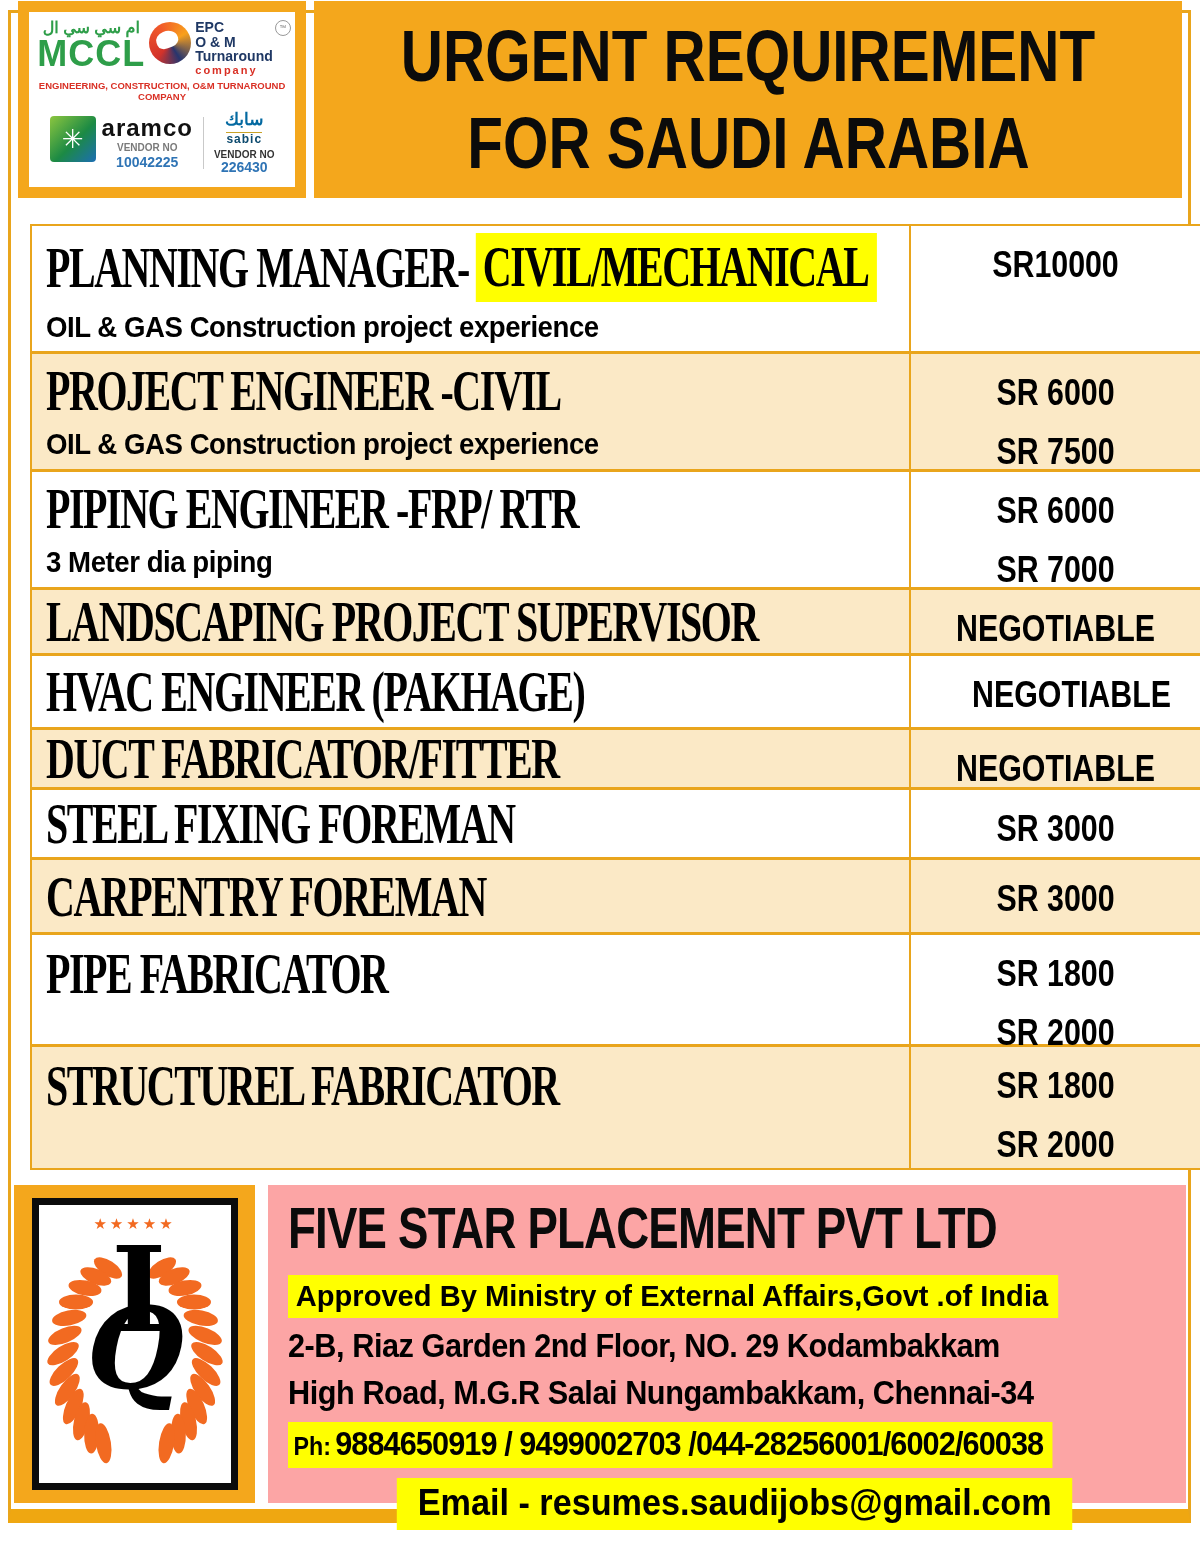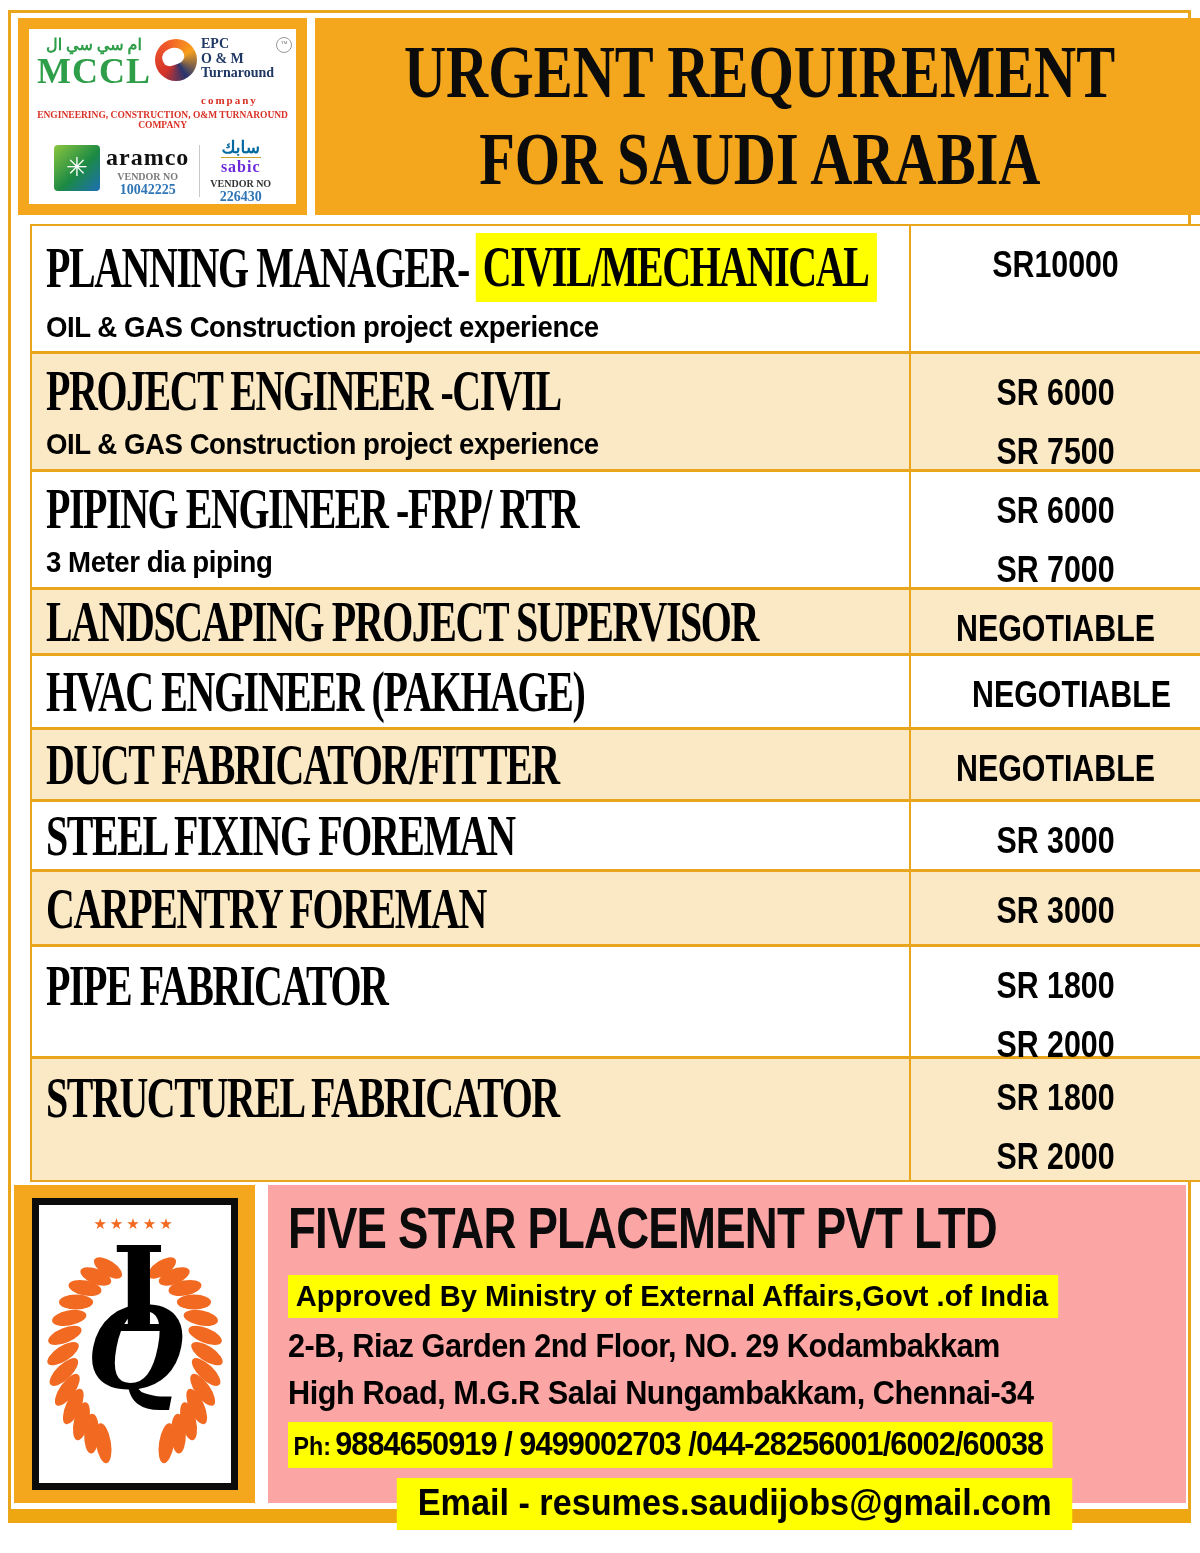--- a/index.html
+++ b/index.html
@@ -3,52 +3,52 @@
 <meta charset="utf-8">
 <style>
   html,body{margin:0;padding:0;background:#ffffff;}
   .page{position:relative;width:1200px;height:1553px;background:#ffffff;overflow:hidden;
         font-family:"Liberation Sans",sans-serif;color:#000;}
   
   .frame{position:absolute;left:8px;top:10px;right:9px;bottom:30px;
          border:3px solid #E9A51C;border-bottom:14px solid #EFA711;pointer-events:none;}
 
   
-  .header{position:absolute;left:18px;top:18px;right:18px;height:197px;display:flex;gap:8px;font-family:Liberation Serif, serif;}
+  .header{position:absolute;left:18px;top:1px;right:18px;height:197px;display:flex;gap:8px;}
   .logo-panel{width:307px;background:#F4A71C;padding:11px;box-sizing:border-box;}
   .logo-inner{background:#fff;width:100%;height:100%;box-sizing:border-box;padding:8px 8px 6px 8px;
               display:flex;flex-direction:column;position:relative;}
   .logo-top{display:flex;align-items:flex-start;justify-content:center;gap:4px;}
   .mccl-left{text-align:center;line-height:1;}
   .mccl-arabic{color:#2E9E49;font-weight:700;font-size:16px;}
   .mccl-name{color:#2E9E49;font-weight:800;font-size:36px;letter-spacing:1px;line-height:1;}
   .flame{width:42px;height:42px;border-radius:50%;flex:none;margin-top:2px;
          background:conic-gradient(from 220deg,#D3322A,#F1592A 30%,#F8A01C 55%,#27356E 80%,#D3322A);
          position:relative;}
   .flame::after{content:"";position:absolute;left:7px;top:9px;width:22px;height:17px;background:#fff;
          border-radius:60% 70% 50% 50%;transform:rotate(-22deg);}
   .epc-block{line-height:1.05;text-align:left;position:relative;padding-right:14px;}
   .epc-line{color:#1F3864;font-weight:800;font-size:14px;}
-  .epc-company{color:#D93025;font-weight:700;font-size:11px;letter-spacing:2px;margin-top:14px;}
+  .epc-company{color:#D93025;font-weight:700;font-size:11px;letter-spacing:2px;margin-top:1px;}
   .tm-circle{position:absolute;right:-4px;top:0;width:14px;height:14px;border:1px solid #999;border-radius:50%;
              font-size:7px;color:#777;display:flex;align-items:center;justify-content:center;}
   .tagline{color:#D93025;font-weight:700;font-size:9.5px;text-align:center;margin-top:3px;letter-spacing:0;}
   .vendor-row{display:flex;align-items:center;justify-content:center;margin-top:9px;gap:10px;}
   .aramco-block{display:flex;align-items:flex-start;gap:6px;}
   .aramco-square{width:46px;height:46px;border-radius:4px;flex:none;
                  background:linear-gradient(135deg,#8CC63F 0%,#1C8A44 55%,#1C6EB4 100%);
                  display:flex;align-items:center;justify-content:center;color:#fff;font-size:26px;}
   .aramco-right{text-align:center;line-height:1.15;}
   .aramco-name{font-weight:800;font-size:24px;letter-spacing:1px;line-height:1;color:#111;}
   .vendor-label{font-size:10px;color:#7a7a7a;font-weight:700;margin-top:2px;}
   .vendor-no{font-size:14px;color:#2F74B5;font-weight:700;}
   .vendor-divider{width:1px;height:52px;background:#c9c9c9;}
   .sabic-block{text-align:center;line-height:1.1;}
   .sabic-arabic{color:#0369a1;font-weight:700;font-size:17px;}
-  .sabic-name{color:#6d28d9;font-weight:700;font-size:16px;letter-spacing:1px;border-top:1px solid #C9A227;display:inline-block;}
+  .sabic-name{color:#0c4a6e;font-weight:700;font-size:12px;letter-spacing:1px;border-top:1px solid #C9A227;display:inline-block;}
   .sabic-block .vendor-label{color:#333;}
   .title-panel{flex:1;background:#F4A71C;display:flex;flex-direction:column;align-items:center;justify-content:center;}
   .title-line{font-weight:800;font-size:73px;line-height:1.18;letter-spacing:0px;color:#0b0b0b;
               transform:scaleX(0.80);transform-origin:center;white-space:nowrap;}
 
   
   .jobtable{position:absolute;left:30px;top:224px;width:1172px;box-sizing:border-box;
             border:2px solid #E9A51C;background:#fff;}
   .row{display:flex;box-sizing:border-box;border-bottom:3px solid #E9A51C;}
   .row:last-child{border-bottom:none;}
@@ -63,21 +63,21 @@
                   letter-spacing:-2px;display:flex;align-items:center;}
   .job-hl{background:#FFFF00;padding:5px 12px 7px 10px;margin-left:10px;display:inline-block;}
   .job-hl:empty{display:none;}
   .job-sub{font-weight:700;font-size:30px;margin-top:8px;transform:scaleX(0.92);transform-origin:left center;
            white-space:nowrap;letter-spacing:-0.5px;}
   .job-sub:empty{display:none;}
   .sal{font-weight:800;font-size:37px;line-height:1.6;transform:scaleX(0.82);transform-origin:center;
        white-space:nowrap;letter-spacing:0;}
   .sal:empty{display:none;}
   .r1{height:128px;} .r2{height:118px;} .r3{height:118px;} .r4{height:66px;} .r5{height:74px;gap:32px;}
-  .r6{height:72px;} .r7{height:70px;} .r8{height:75px;} .r9{height:112px;} .r10{height:121px;}
+  .r6{height:60px;} .r7{height:70px;} .r8{height:75px;} .r9{height:112px;} .r10{height:121px;}
 
   
   .footer{position:absolute;left:14px;top:1185px;right:14px;height:318px;display:flex;gap:13px;}
   .footer-left{width:241px;background:#F4A71C;display:flex;align-items:center;justify-content:center;flex:none;}
   .iq-box{width:206px;height:292px;background:#fff;border:7px solid #0b0b0b;box-sizing:border-box;position:relative;}
   .iq-stars{position:absolute;left:0;right:0;top:10px;text-align:center;color:#F26A21;font-size:15px;letter-spacing:3px;}
   .iq-leaves{position:absolute;left:0;top:0;width:100%;height:100%;}
   .iq-i{position:absolute;left:50%;top:26px;transform:translateX(-42%);
         font-family:"DejaVu Serif",serif;font-weight:700;font-size:118px;line-height:1;}
   .iq-q{position:absolute;left:48px;top:88px;font-family:"DejaVu Serif",serif;font-weight:700;

